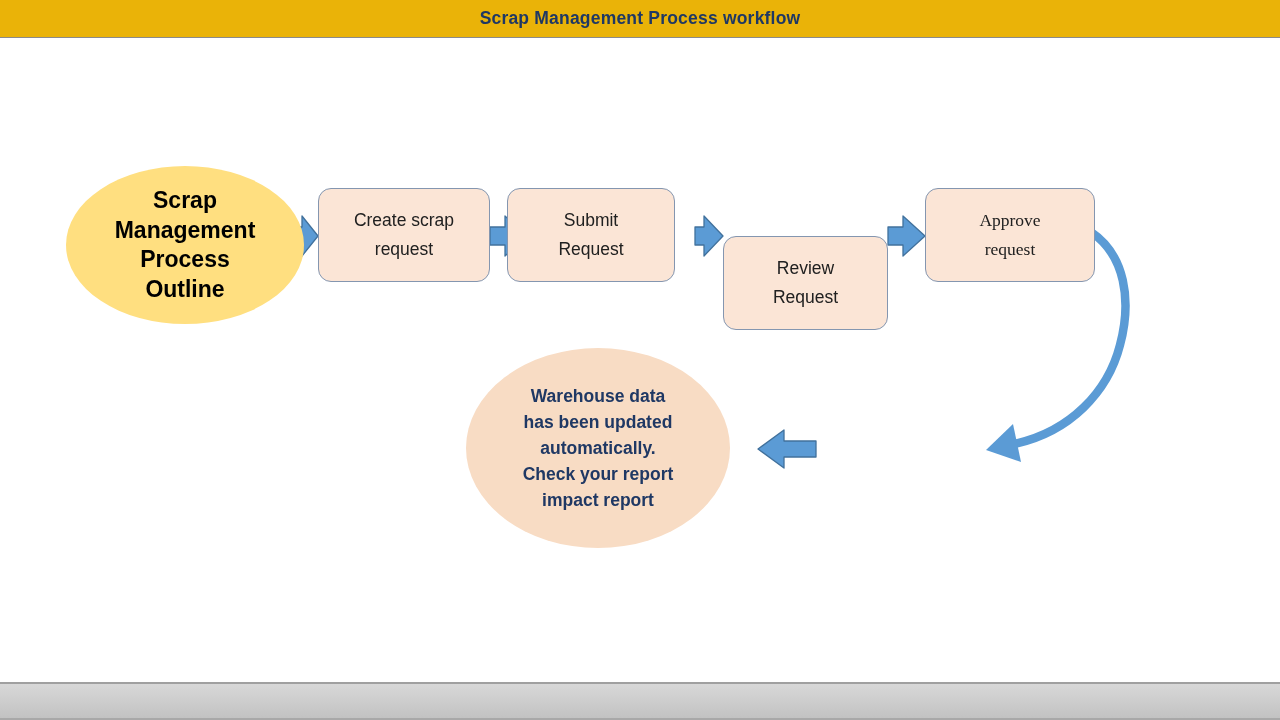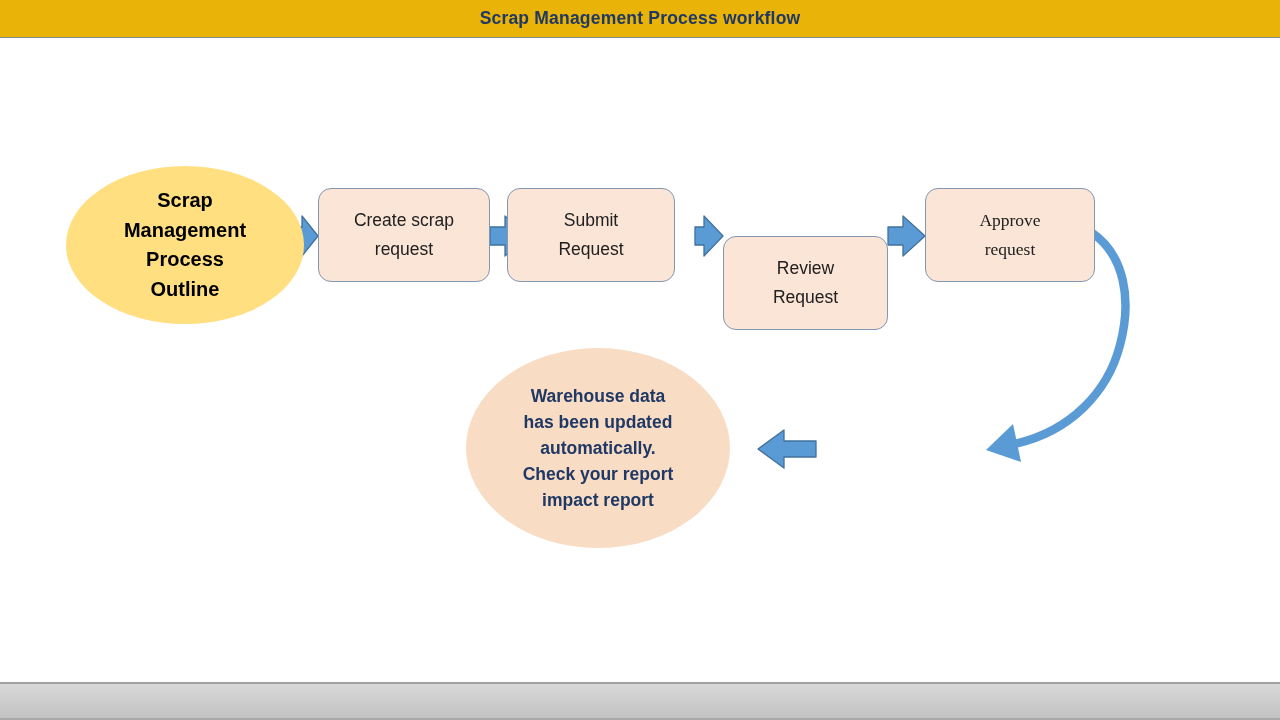--- a/index.html
+++ b/index.html
@@ -67,21 +67,21 @@
   }
   .node span { white-space: pre-line; display: block; }
 
   .ellipse-start {
     left: 66px; top: 166px;
     width: 238px; height: 158px;
     background: #FFDF80;
     border-radius: 50%;
   }
   .ellipse-start span {
-    font-size: 20px;
+    font-size: 23px;
     font-weight: bold;
     color: #000000;
     line-height: 29.5px;
   }
 
   .stepbox {
     top: 188px; height: 94px;
     background: #FBE5D6;
     border: 1px solid #8496B0;
     border-radius: 13px;

